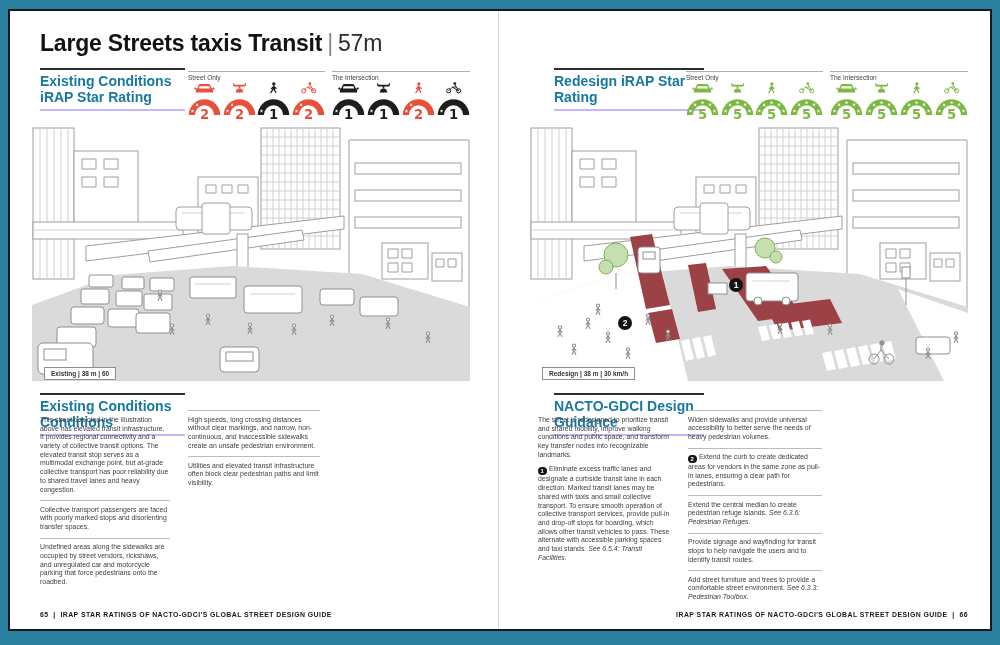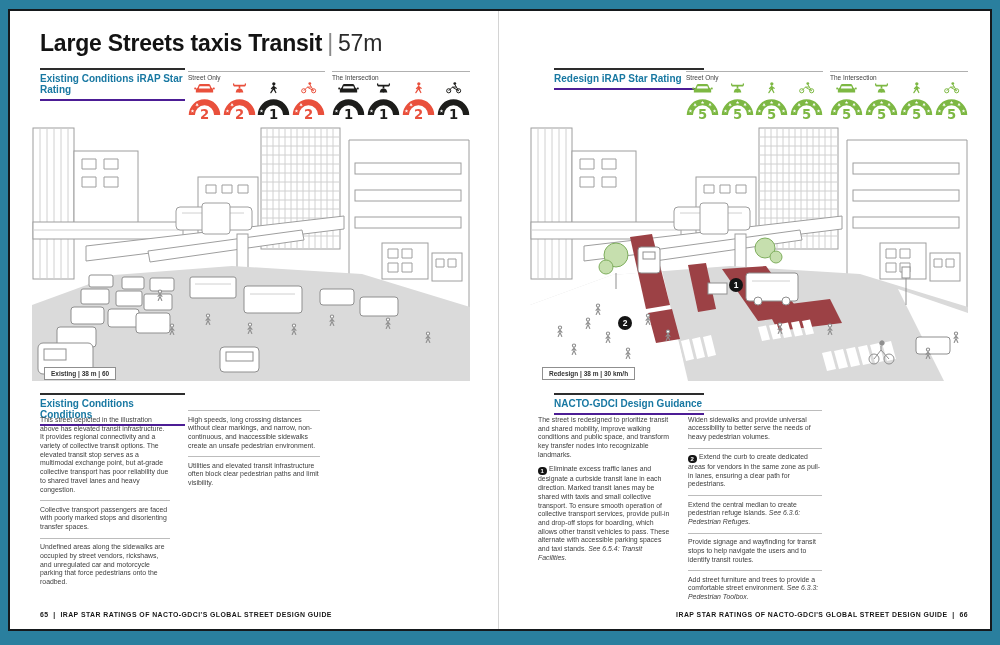--- a/index.html
+++ b/index.html
@@ -17,22 +17,22 @@
   .page{position:absolute;top:0;bottom:0;width:430px;}
   .page-left{left:30px;}
   .page-right{left:528px;}
 
   .title{position:absolute;left:0;top:19px;font-size:23px;font-weight:bold;color:#131313;letter-spacing:-0.2px;white-space:nowrap;}
   .title .sep{font-weight:300;color:#8a8a8a;padding:0 5px;}
   .title .wlabel{font-weight:400;color:#2b2b2b;}
 
   .sec-head{
     position:absolute;left:0;width:145px;
-    border-top:2px solid #2d2d2d;border-bottom:2px solid #4c1d95;
-    padding:3px 0 4px;font-size:10px;font-weight:bold;color:#1878a2;
+    border-top:2px solid #2d2d2d;border-bottom:2px solid #c4b5fd;
+    padding:3px 0 4px;font-size:14px;font-weight:bold;color:#1878a2;
   }
   .rating-head{top:57px;}
   .page-right .sec-head{width:150px;margin-left:16px;}
   .desc-head{top:382px;}
 
   .rgroup{position:absolute;top:60px;border-top:1px solid #b0b0b0;padding-top:2px;}
   .rgroup.g1{left:148px;width:137px;}
   .rgroup.g2{left:292px;width:138px;}
   .rgroup-label{font-size:6.5px;color:#3f3f3f;margin-bottom:1px;}
   .rgroup-icons{display:flex;justify-content:space-between;}

